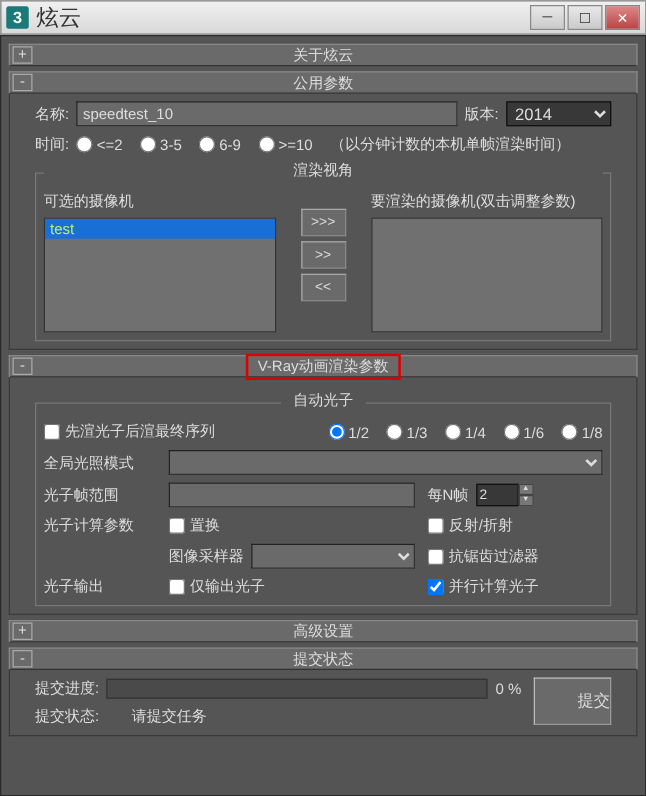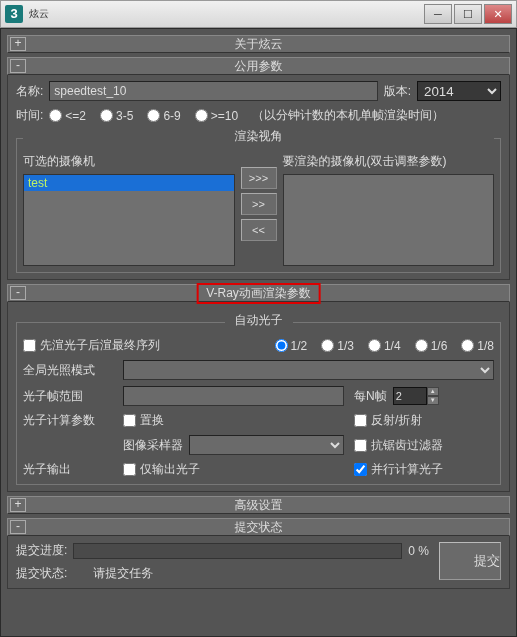--- a/index.html
+++ b/index.html
@@ -25,21 +25,21 @@
   width: 18px; height: 18px;
   background: #1a7a7a;
   color: #fff;
   font-weight: bold;
   font-size: 13px;
   text-align: center;
   line-height: 18px;
   border-radius: 2px;
   margin-right: 6px;
 }
-.titlebar .title { flex: 1; font-size: 10px; }
+.titlebar .title { flex: 1; font-size: 18px; }
 .titlebar .win-btn {
   width: 28px; height: 20px;
   background: linear-gradient(#e8e8e8, #cacaca);
   border: 1px solid #888;
   margin-left: 2px;
   display: flex; align-items: center; justify-content: center;
   font-size: 11px;
   color: #333;
 }
 .titlebar .win-close { background: linear-gradient(#d88, #b44); color: #fff; }
@@ -74,21 +74,21 @@
 .section-title {
   position: absolute;
   left: 50%;
   transform: translateX(-50%);
   font-size: 12px;
 }
 .section-content {
   border: 1px solid #3a3a3a;
   border-top: none;
   background: #555;
-  padding: 6px 8px;
+  padding: 6px 20px;
 }
 .row {
   display: flex;
   align-items: center;
   gap: 6px;
   margin-bottom: 6px;
 }
 .row:last-child { margin-bottom: 0; }
 .label { white-space: nowrap; }
 input[type=text], select.text-like {
@@ -129,21 +129,21 @@
   margin-right: auto;
   text-align: center;
   width: 100%;
   position: relative;
   top: -2px;
 }
 fieldset legend span {
   background: #555;
   padding: 0 6px;
 }
-.camera-row { display: flex; gap: 6px; align-items: flex-start; }
+.camera-row { display: flex; gap: 20px; align-items: flex-start; }
 .camera-col { flex: 1; }
 .camera-label { margin-bottom: 4px; display: block; }
 .listbox {
   width: 100%;
   height: 92px;
   background: #707070;
   border: 1px solid #333;
   overflow: auto;
 }
 .list-item {

